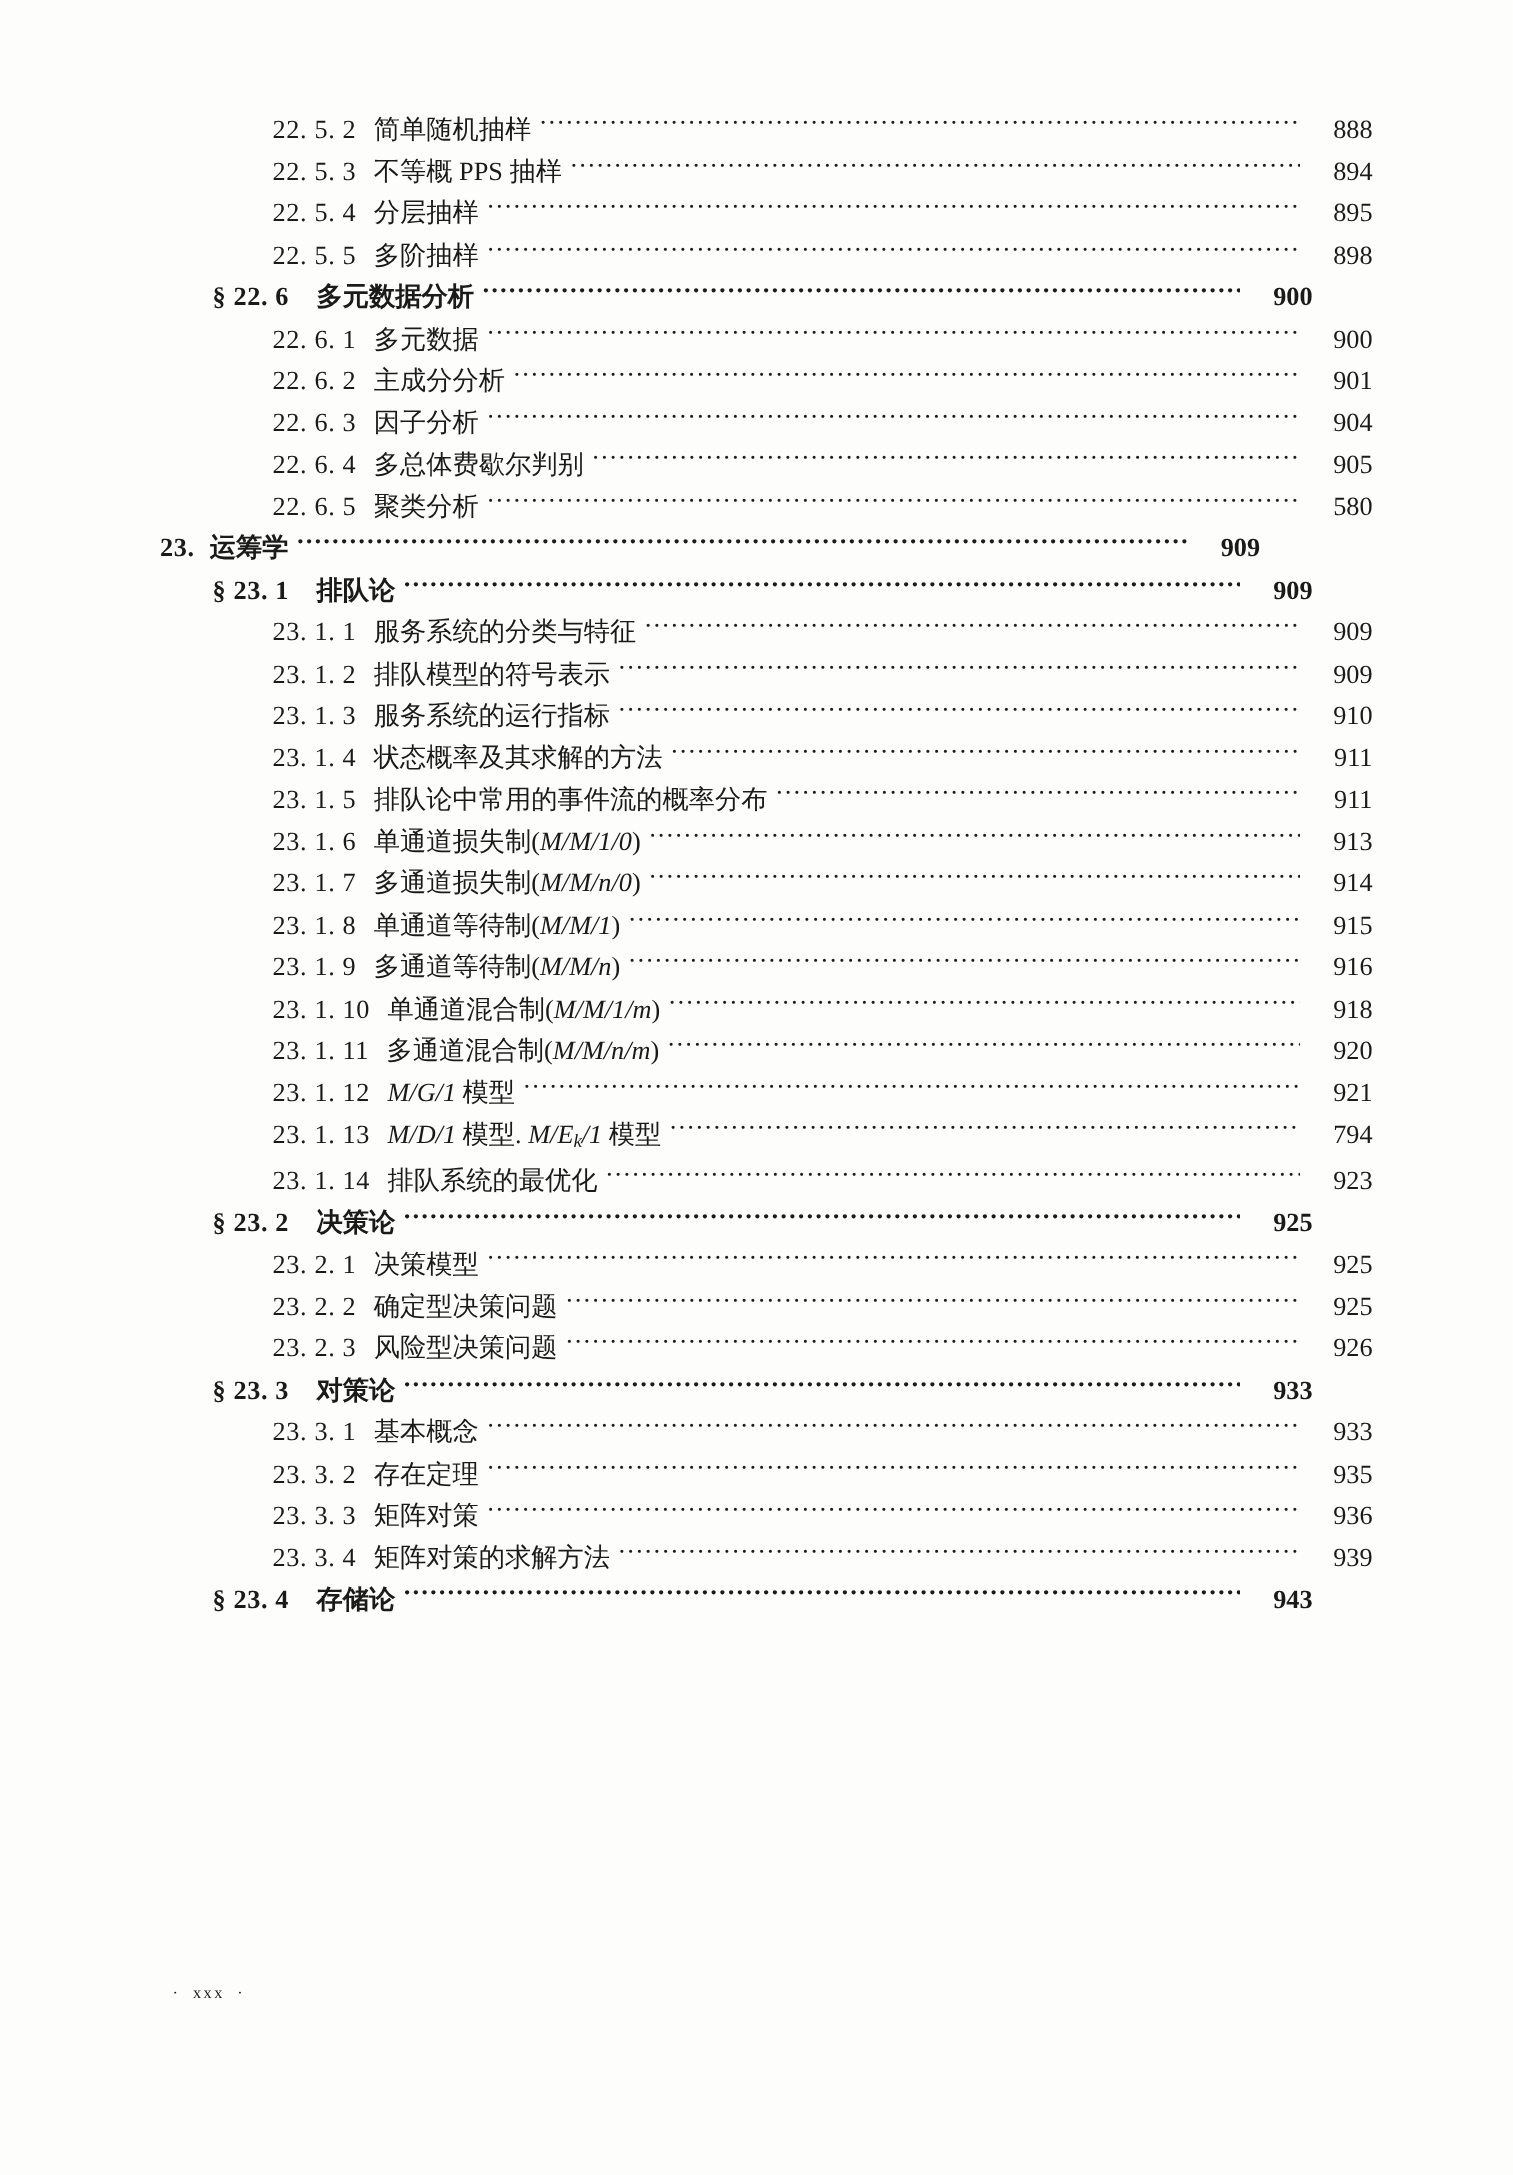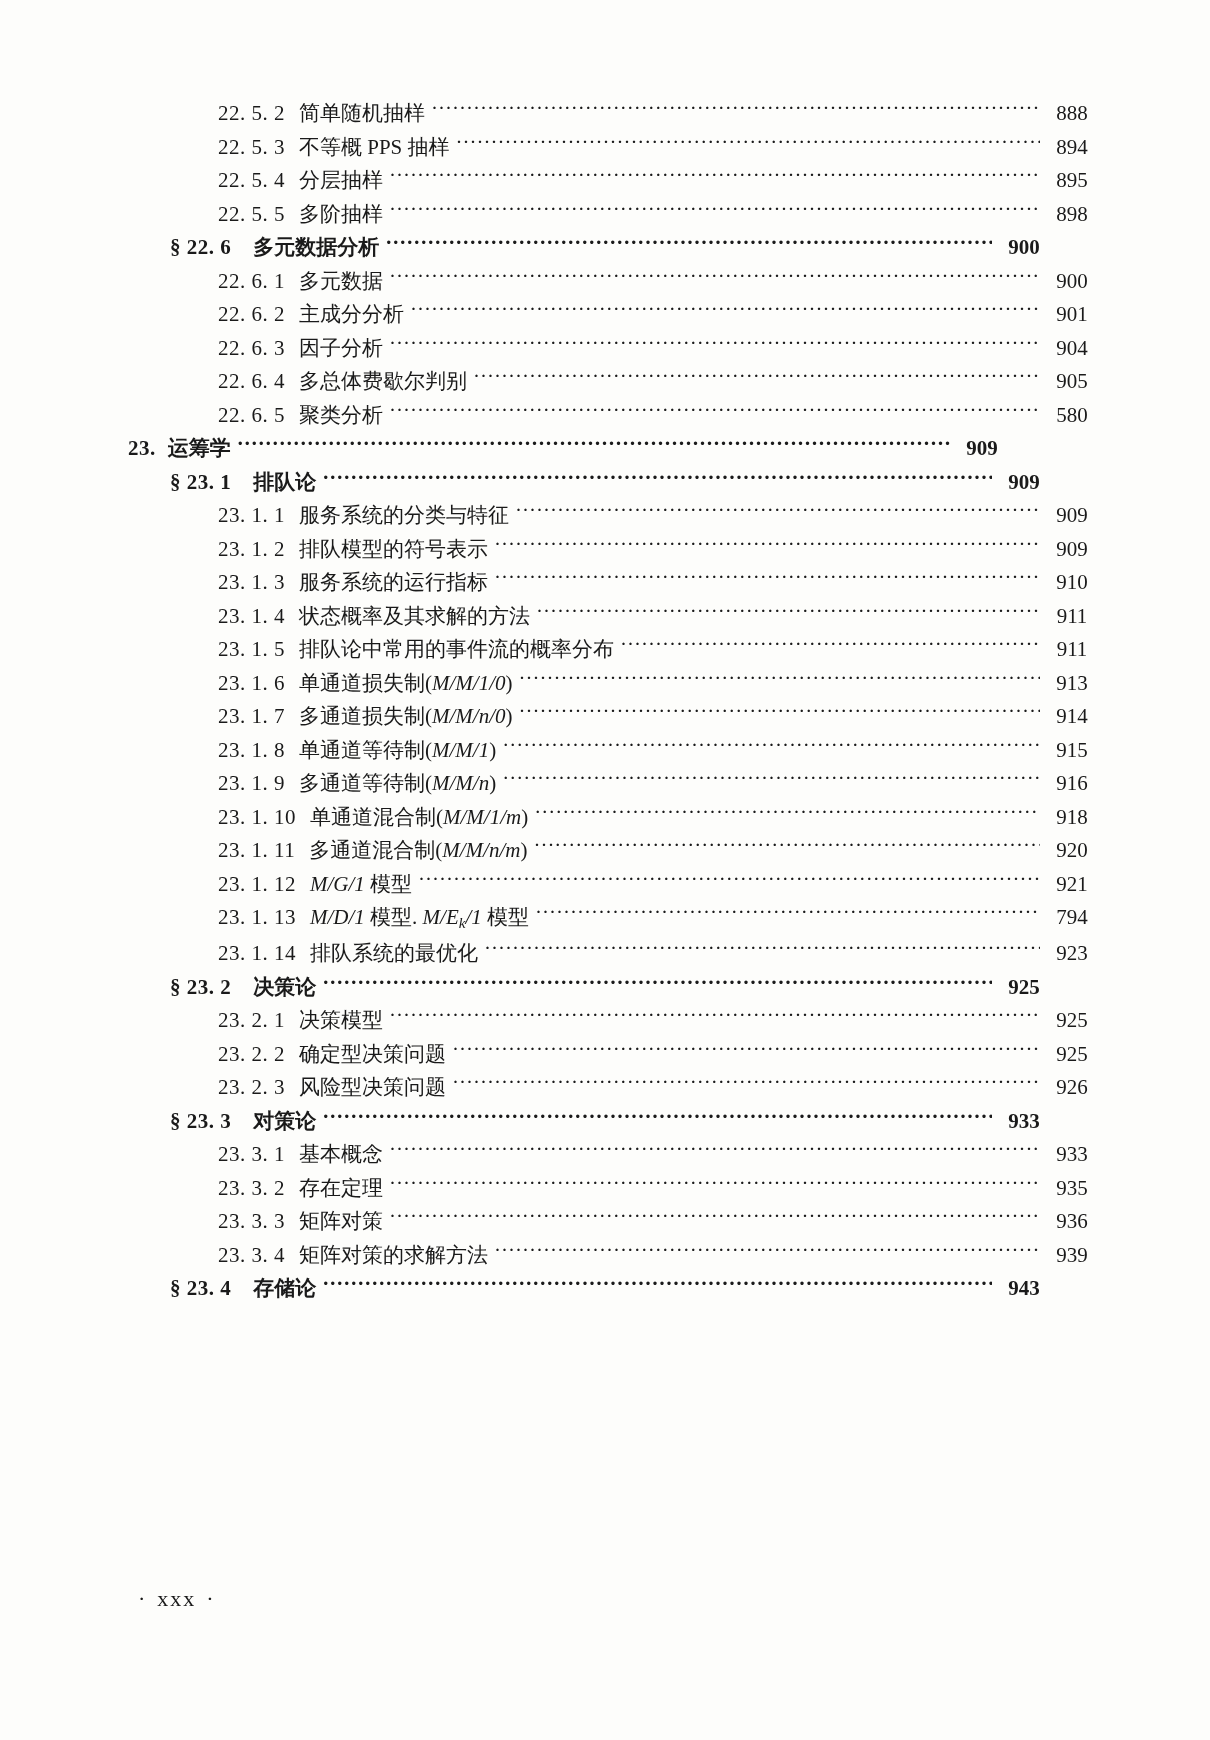--- a/index.html
+++ b/index.html
@@ -18,21 +18,21 @@
   .page {
     position: absolute;
     left: 0; top: 0;
     width: 1210px;
     height: 1740px;
     background: #fdfdfb;
   }
   .toc {
     position: absolute;
     left: 128px;
-    top: 102px;
+    top: 92px;
     width: 880px;
   }
   .row {
     display: flex;
     align-items: baseline;
     width: 100%;
     margin-bottom: 11.5px;
     font-size: 21px;
     line-height: 1.0;
     white-space: nowrap;
@@ -59,41 +59,41 @@
     left: 0;
     bottom: 1px;
     font-size: 21px;
     letter-spacing: 0px;
     color: #1a1a1a;
     white-space: nowrap;
   }
   .pg {
     flex: 0 0 auto;
     width: 52px;
-    text-align: center;
+    text-align: right;
     font-size: 21px;
   }
 
   
   .lvl-sub   { padding-left: 90px; }   
   .lvl-sec   { padding-left: 42px; font-weight: bold; }  
   .lvl-chap  { padding-left: 0px; font-weight: bold; }   
 
   .lvl-sec .num { letter-spacing: 0.5px; }
   .lvl-sec .title { margin-left: 22px; }
   .lvl-chap .title { margin-left: 12px; }
 
   .italic { font-style: italic; text-align: center; }
   .sub { font-size: 0.72em; vertical-align: -0.25em; }
 
   .footer {
     position: absolute;
     left: 128px;
     top: 1586px;
-    font-size: 22px;
+    font-size: 13px;
     letter-spacing: 2px;
   }
   .footer .dot { margin: 0 10px; }
   .page-label { font-family: "Liberation Serif", serif; }
 </style>
 </head>
 <body>
 
 <div class="page">
   <div class="toc">

